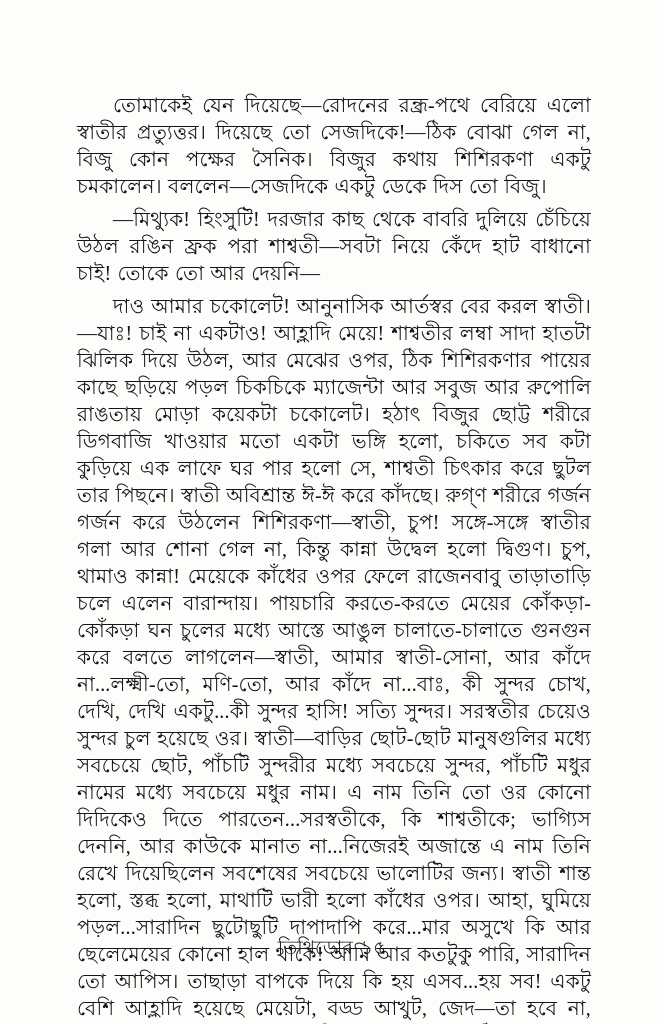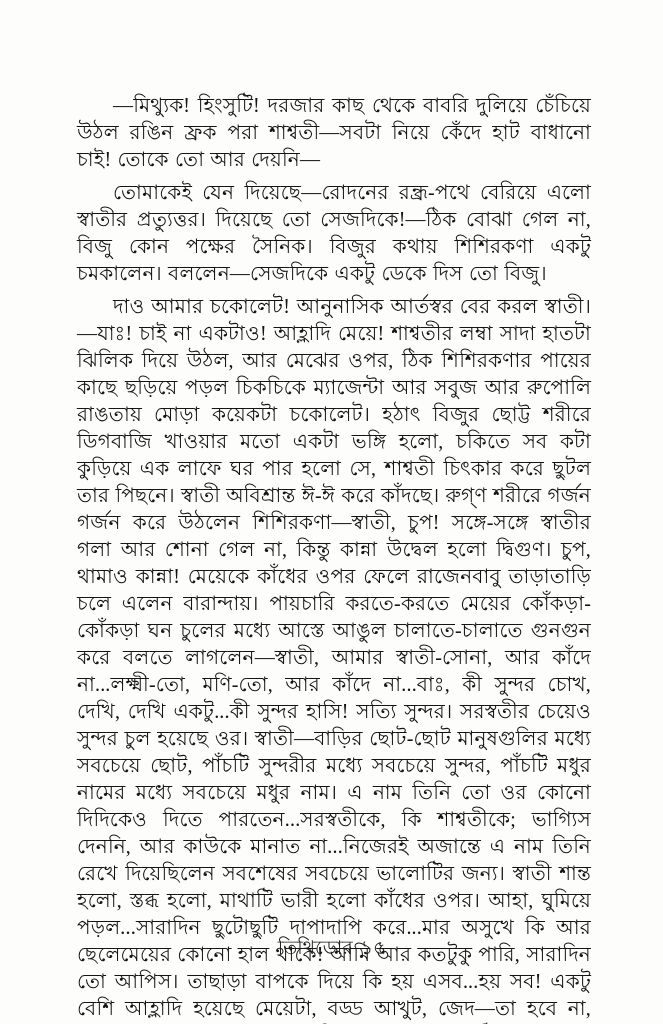--- a/index.html
+++ b/index.html
@@ -43,22 +43,22 @@
     color: #1a1a1a;
   }
   .footer .sep { display: inline-block; width: 8px; }
 </style>
 </head>
 <body>
 
 <div class="page">
 
   <div class="text-block">
+    <p>তোমাকেই যেন দিয়েছে—রোদনের রন্ধ্র-পথে বেরিয়ে এলো স্বাতীর প্রত্যুত্তর। দিয়েছে তো সেজদিকে!—ঠিক বোঝা গেল না, বিজু কোন পক্ষের সৈনিক। বিজুর কথায় শিশিরকণা একটু চমকালেন। বললেন—সেজদিকে একটু ডেকে দিস তো বিজু।</p>
     <p>—মিথ্যুক! হিংসুটি! দরজার কাছ থেকে বাবরি দুলিয়ে চেঁচিয়ে উঠল রঙিন ফ্রক পরা শাশ্বতী—সবটা নিয়ে কেঁদে হাট বাধানো চাই! তোকে তো আর দেয়নি—</p>
-    <p>তোমাকেই যেন দিয়েছে—রোদনের রন্ধ্র-পথে বেরিয়ে এলো স্বাতীর প্রত্যুত্তর। দিয়েছে তো সেজদিকে!—ঠিক বোঝা গেল না, বিজু কোন পক্ষের সৈনিক। বিজুর কথায় শিশিরকণা একটু চমকালেন। বললেন—সেজদিকে একটু ডেকে দিস তো বিজু।</p>
     <p>দাও আমার চকোলেট! আনুনাসিক আর্তস্বর বের করল স্বাতী।—যাঃ! চাই না একটাও! আহ্লাদি মেয়ে! শাশ্বতীর লম্বা সাদা হাতটা ঝিলিক দিয়ে উঠল, আর মেঝের ওপর, ঠিক শিশিরকণার পায়ের কাছে ছড়িয়ে পড়ল চিকচিকে ম্যাজেন্টা আর সবুজ আর রুপোলি রাঙতায় মোড়া কয়েকটা চকোলেট। হঠাৎ বিজুর ছোট্ট শরীরে ডিগবাজি খাওয়ার মতো একটা ভঙ্গি হলো, চকিতে সব কটা কুড়িয়ে এক লাফে ঘর পার হলো সে, শাশ্বতী চিৎকার করে ছুটল তার পিছনে। স্বাতী অবিশ্রান্ত ঈ-ঈ করে কাঁদছে। রুগ্ণ শরীরে গর্জন গর্জন করে উঠলেন শিশিরকণা—স্বাতী, চুপ! সঙ্গে-সঙ্গে স্বাতীর গলা আর শোনা গেল না, কিন্তু কান্না উদ্বেল হলো দ্বিগুণ। চুপ, থামাও কান্না! মেয়েকে কাঁধের ওপর ফেলে রাজেনবাবু তাড়াতাড়ি চলে এলেন বারান্দায়। পায়চারি করতে-করতে মেয়ের কোঁকড়া-কোঁকড়া ঘন চুলের মধ্যে আস্তে আঙুল চালাতে-চালাতে গুনগুন করে বলতে লাগলেন—স্বাতী, আমার স্বাতী-সোনা, আর কাঁদে না...লক্ষ্মী-তো, মণি-তো, আর কাঁদে না...বাঃ, কী সুন্দর চোখ, দেখি, দেখি একটু...কী সুন্দর হাসি! সত্যি সুন্দর। সরস্বতীর চেয়েও সুন্দর চুল হয়েছে ওর। স্বাতী—বাড়ির ছোট-ছোট মানুষগুলির মধ্যে সবচেয়ে ছোট, পাঁচটি সুন্দরীর মধ্যে সবচেয়ে সুন্দর, পাঁচটি মধুর নামের মধ্যে সবচেয়ে মধুর নাম। এ নাম তিনি তো ওর কোনো দিদিকেও দিতে পারতেন...সরস্বতীকে, কি শাশ্বতীকে; ভাগ্যিস দেননি, আর কাউকে মানাত না...নিজেরই অজান্তে এ নাম তিনি রেখে দিয়েছিলেন সবশেষের সবচেয়ে ভালোটির জন্য। স্বাতী শান্ত হলো, স্তব্ধ হলো, মাথাটি ভারী হলো কাঁধের ওপর। আহা, ঘুমিয়ে পড়ল...সারাদিন ছুটোছুটি দাপাদাপি করে...মার অসুখে কি আর ছেলেমেয়ের কোনো হাল থাকে! আমি আর কতটুকু পারি, সারাদিন তো আপিস। তাছাড়া বাপকে দিয়ে কি হয় এসব...হয় সব! একটু বেশি আহ্লাদি হয়েছে মেয়েটা, বড্ড আখুট, জেদ—তা হবে না, জন্মে থেকে ও মাকে তো পায়নি বলতে গেলে। লুটিয়ে-পড়া চুল মুখ থেকে সরিয়ে দিয়ে ভিজে-ভিজে ঠাণ্ডা নরম ঠোঁটের ওপর একবার চুমু খেলেন রাজেনবাবু। তারপর আস্তে ঘরে নিয়ে এসে নিজের খাটে শুইয়ে দিলেন। শিশিরকণা শুয়ে ছিলেন চোখে হাত রেখে আলো আড়াল করে। না তাকিয়েই বললেন—ঘুমিয়ে পড়ল তো? একদিনও ওর খাওয়া হয় না রাত্রে—</p>
   </div>
 
   <div class="footer">
     <span>তিথিডোর</span><span class="sep"></span><span>১৫</span>
   </div>
 
 </div>
 
 </body></html>

